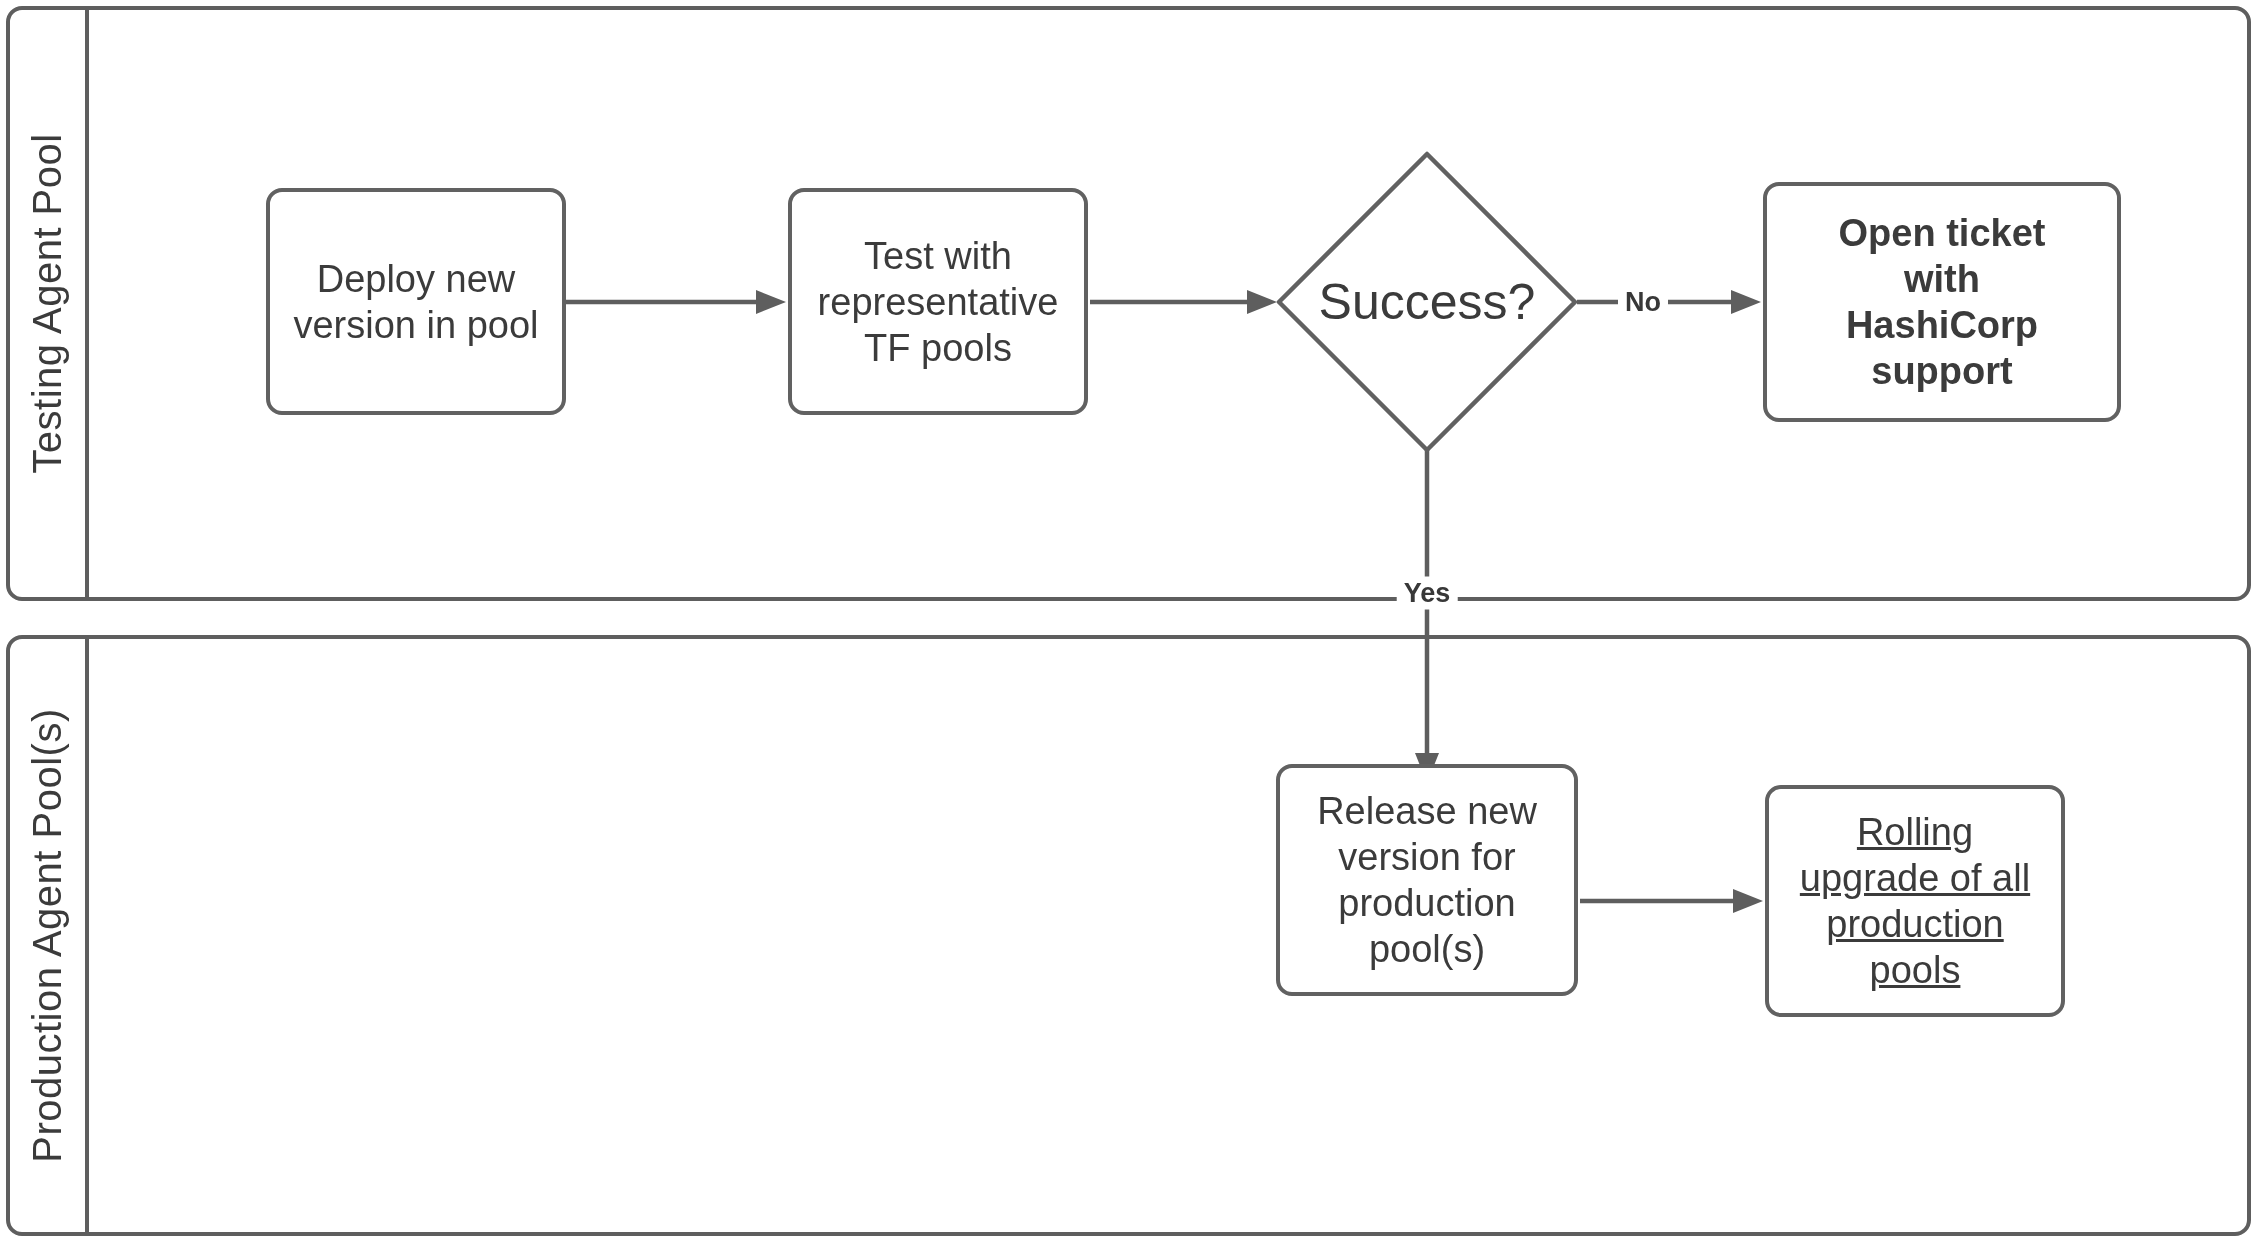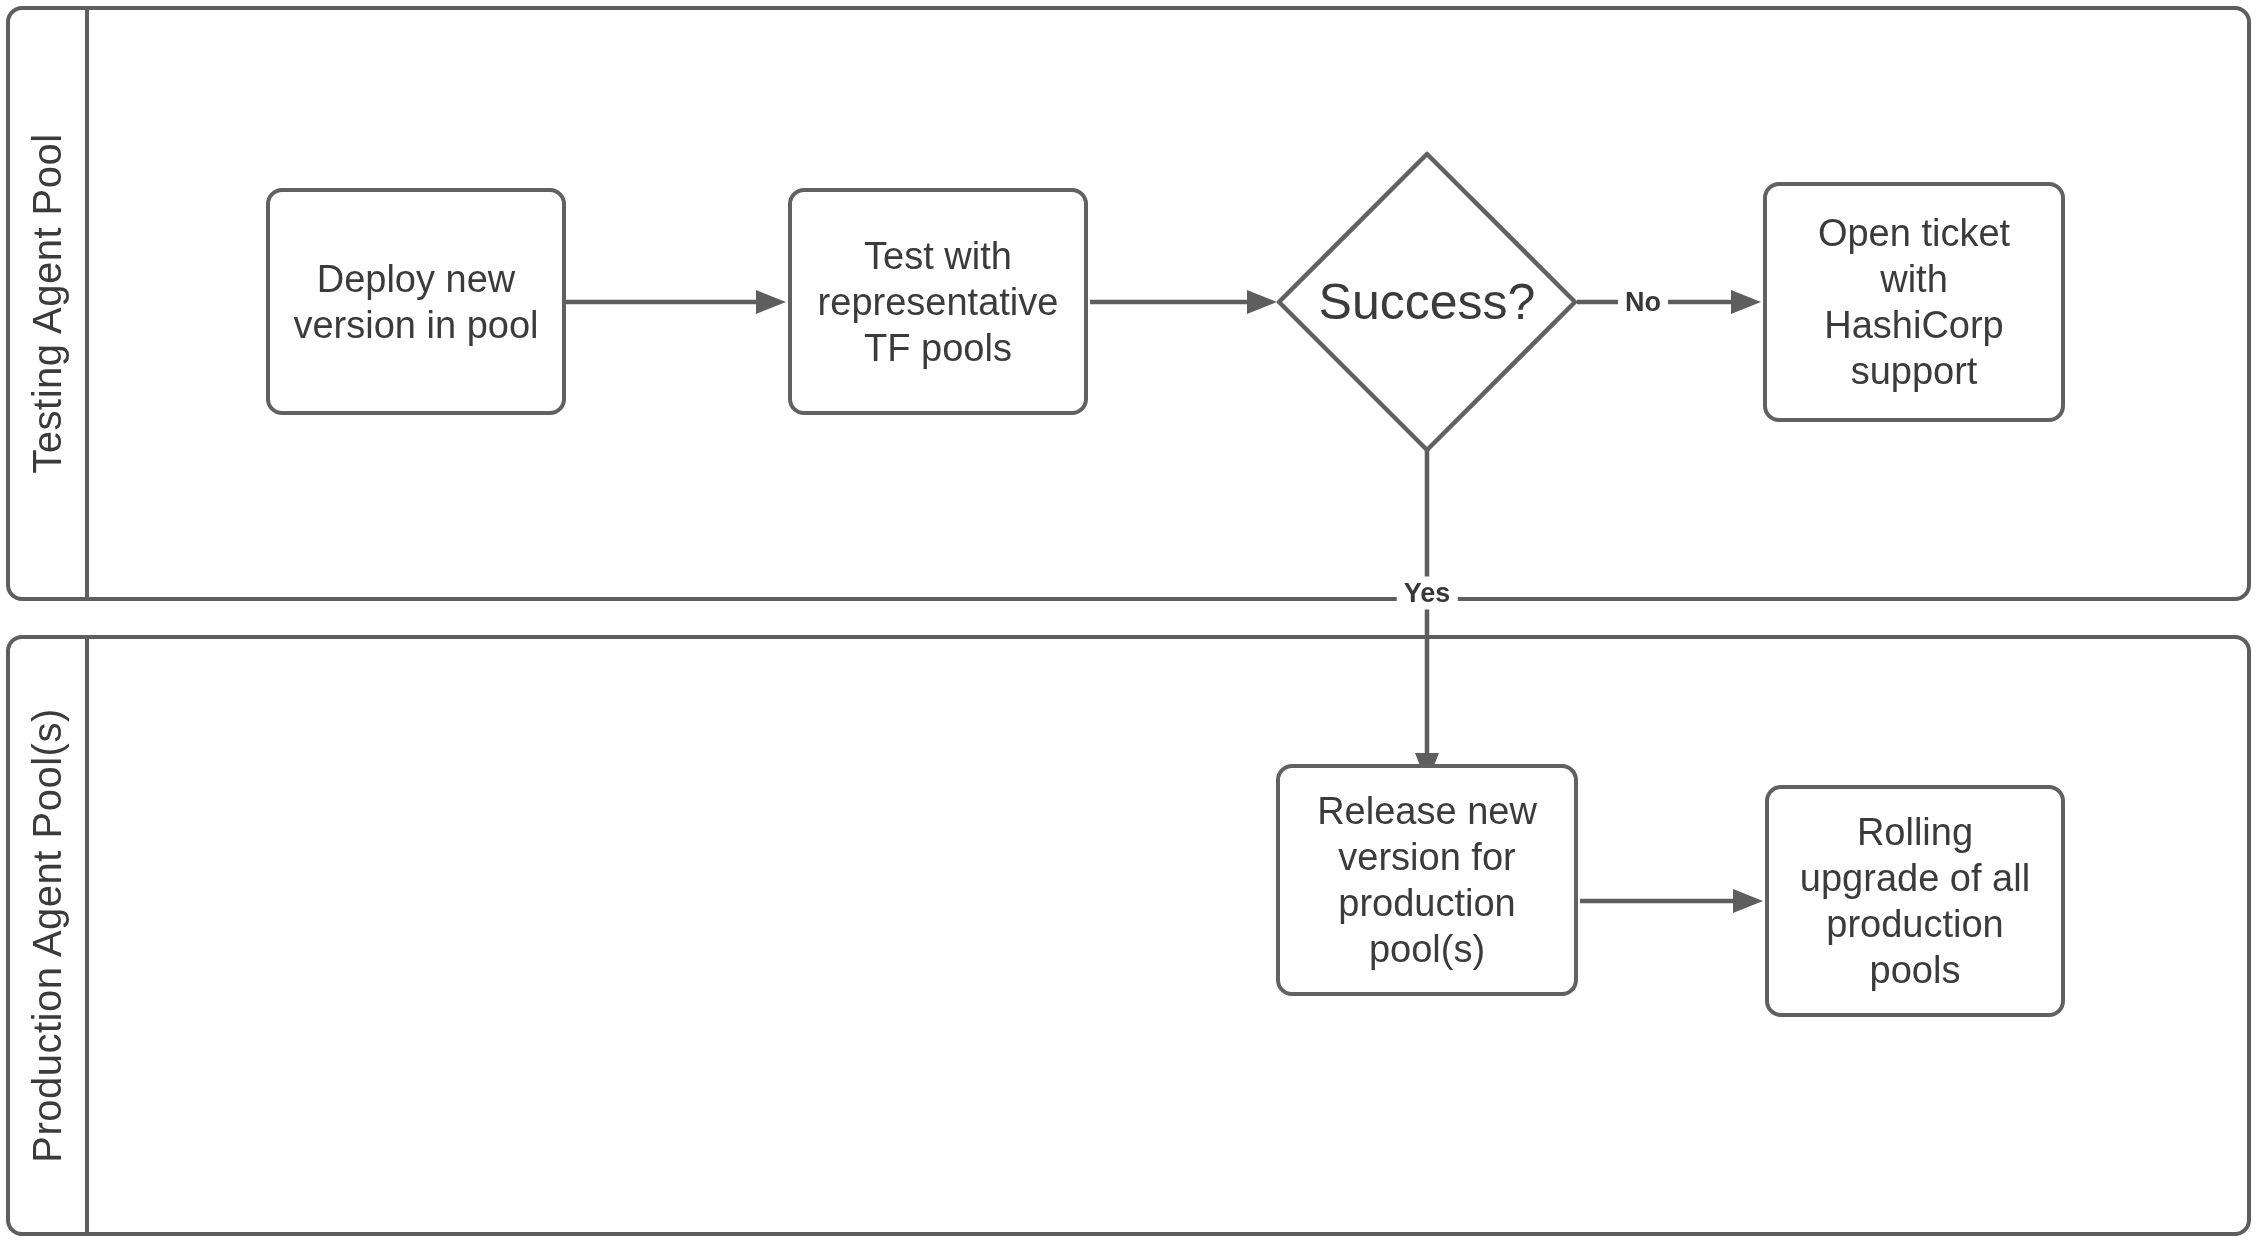--- a/index.html
+++ b/index.html
@@ -58,23 +58,23 @@
     text-align: center;
     font-size: 38px;
     line-height: 46px;
     color: #3b3b3b;
     white-space: pre-line;
     z-index: 3;
     padding: 0 8px;
   }
   .node-deploy  { left: 266px;  top: 188px; width: 300px; height: 227px; }
   .node-test    { left: 788px;  top: 188px; width: 300px; height: 227px; }
-  .node-ticket  { left: 1763px; top: 182px; width: 302px; height: 240px; }
+  .node-ticket  { left: 1763px; top: 182px; width: 358px; height: 240px; font-weight: bold; }
   .node-release { left: 1276px; top: 764px; width: 302px; height: 232px; }
-  .node-rolling { left: 1765px; top: 785px; width: 300px; height: 232px; }
+  .node-rolling { left: 1765px; top: 785px; width: 300px; height: 232px; text-decoration: underline; }
   
   .decision-layer {
     position: absolute;
     left: 0; top: 0;
     z-index: 3;
     pointer-events: none;
   }
   .decision-label {
     position: absolute;
     left: 1279px; top: 154px;

